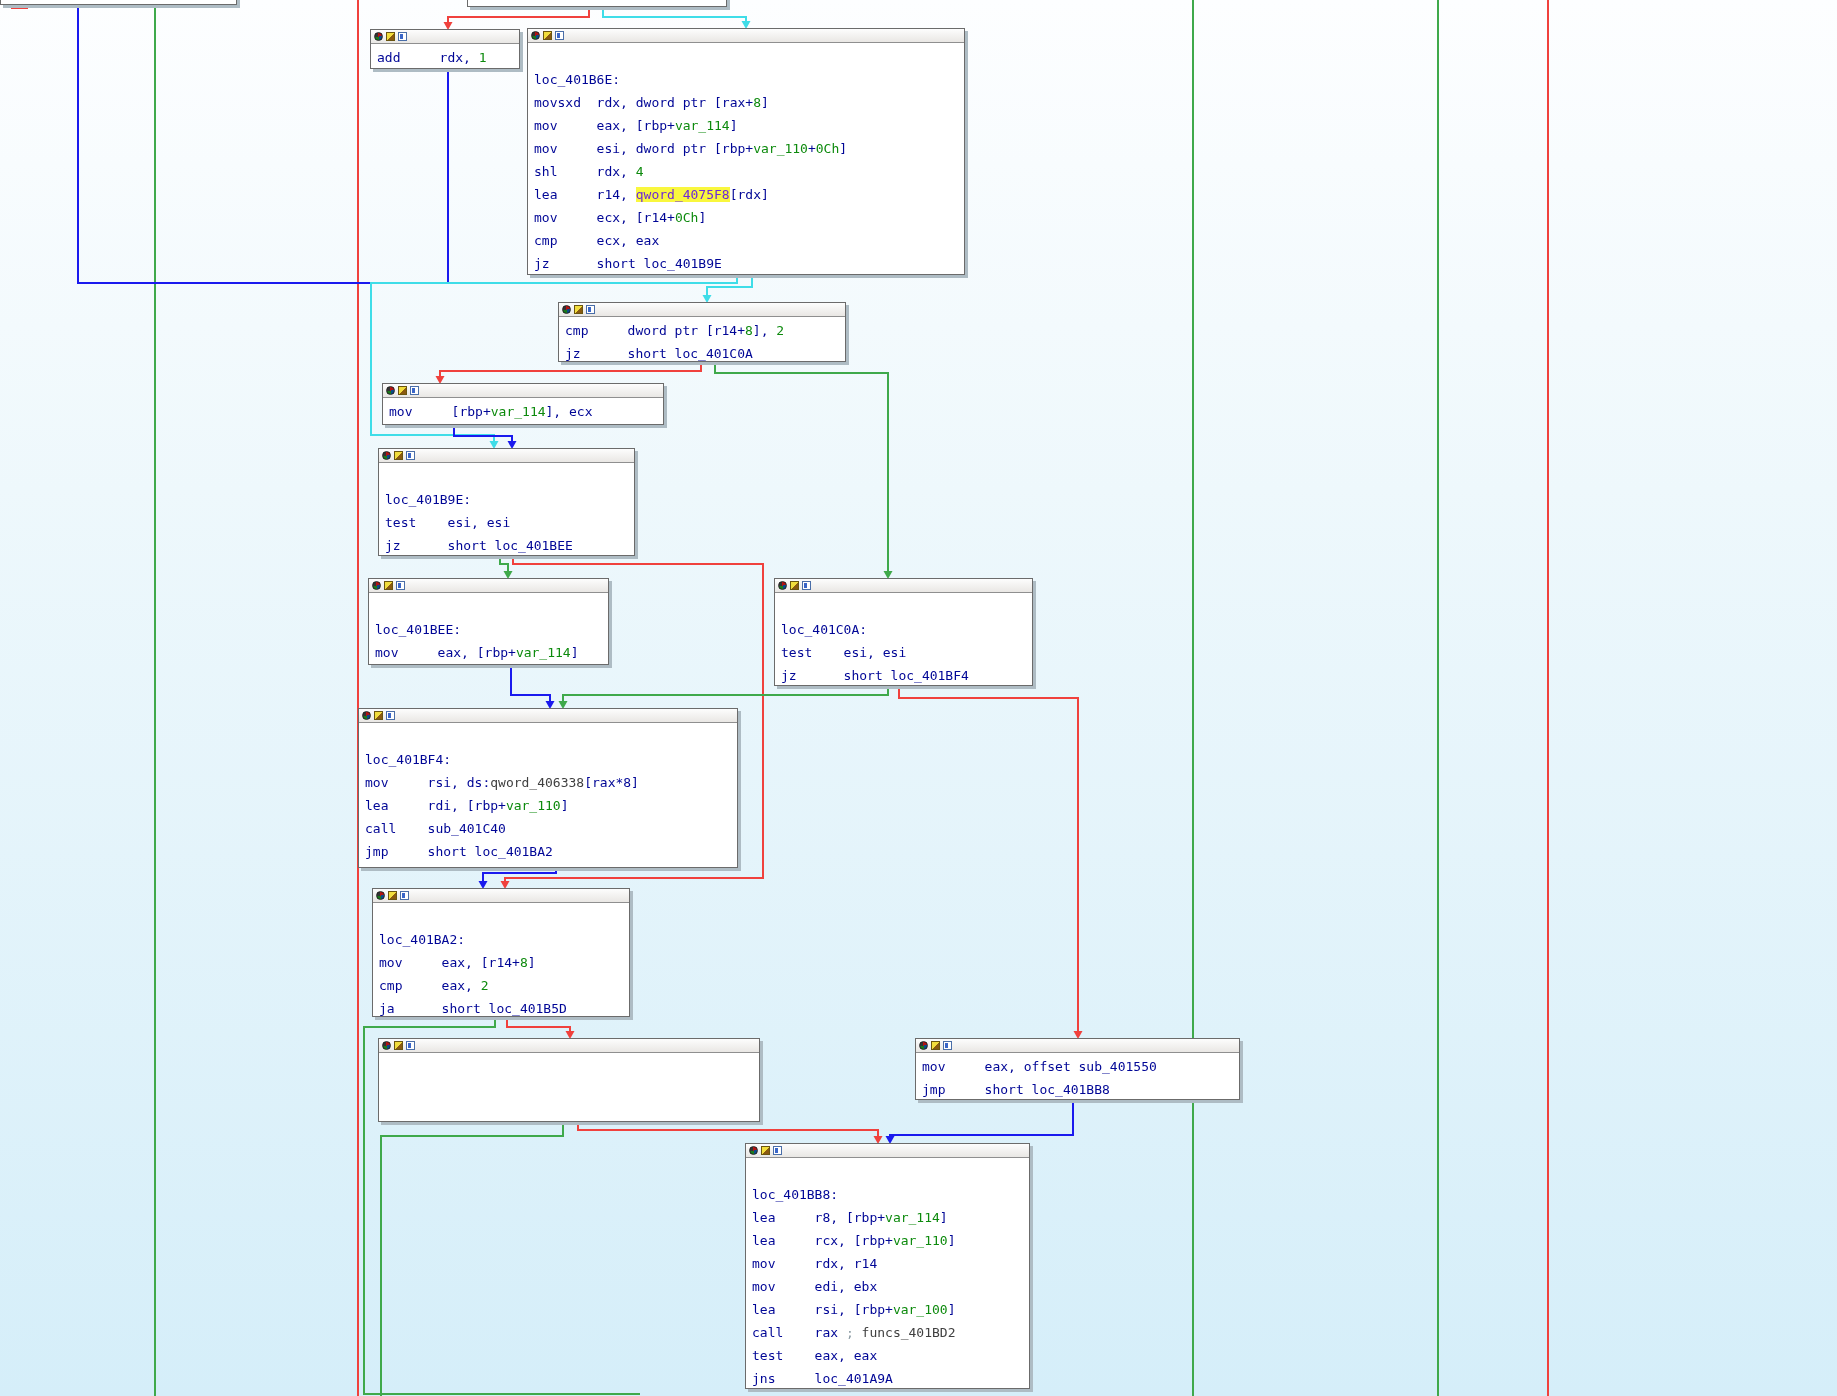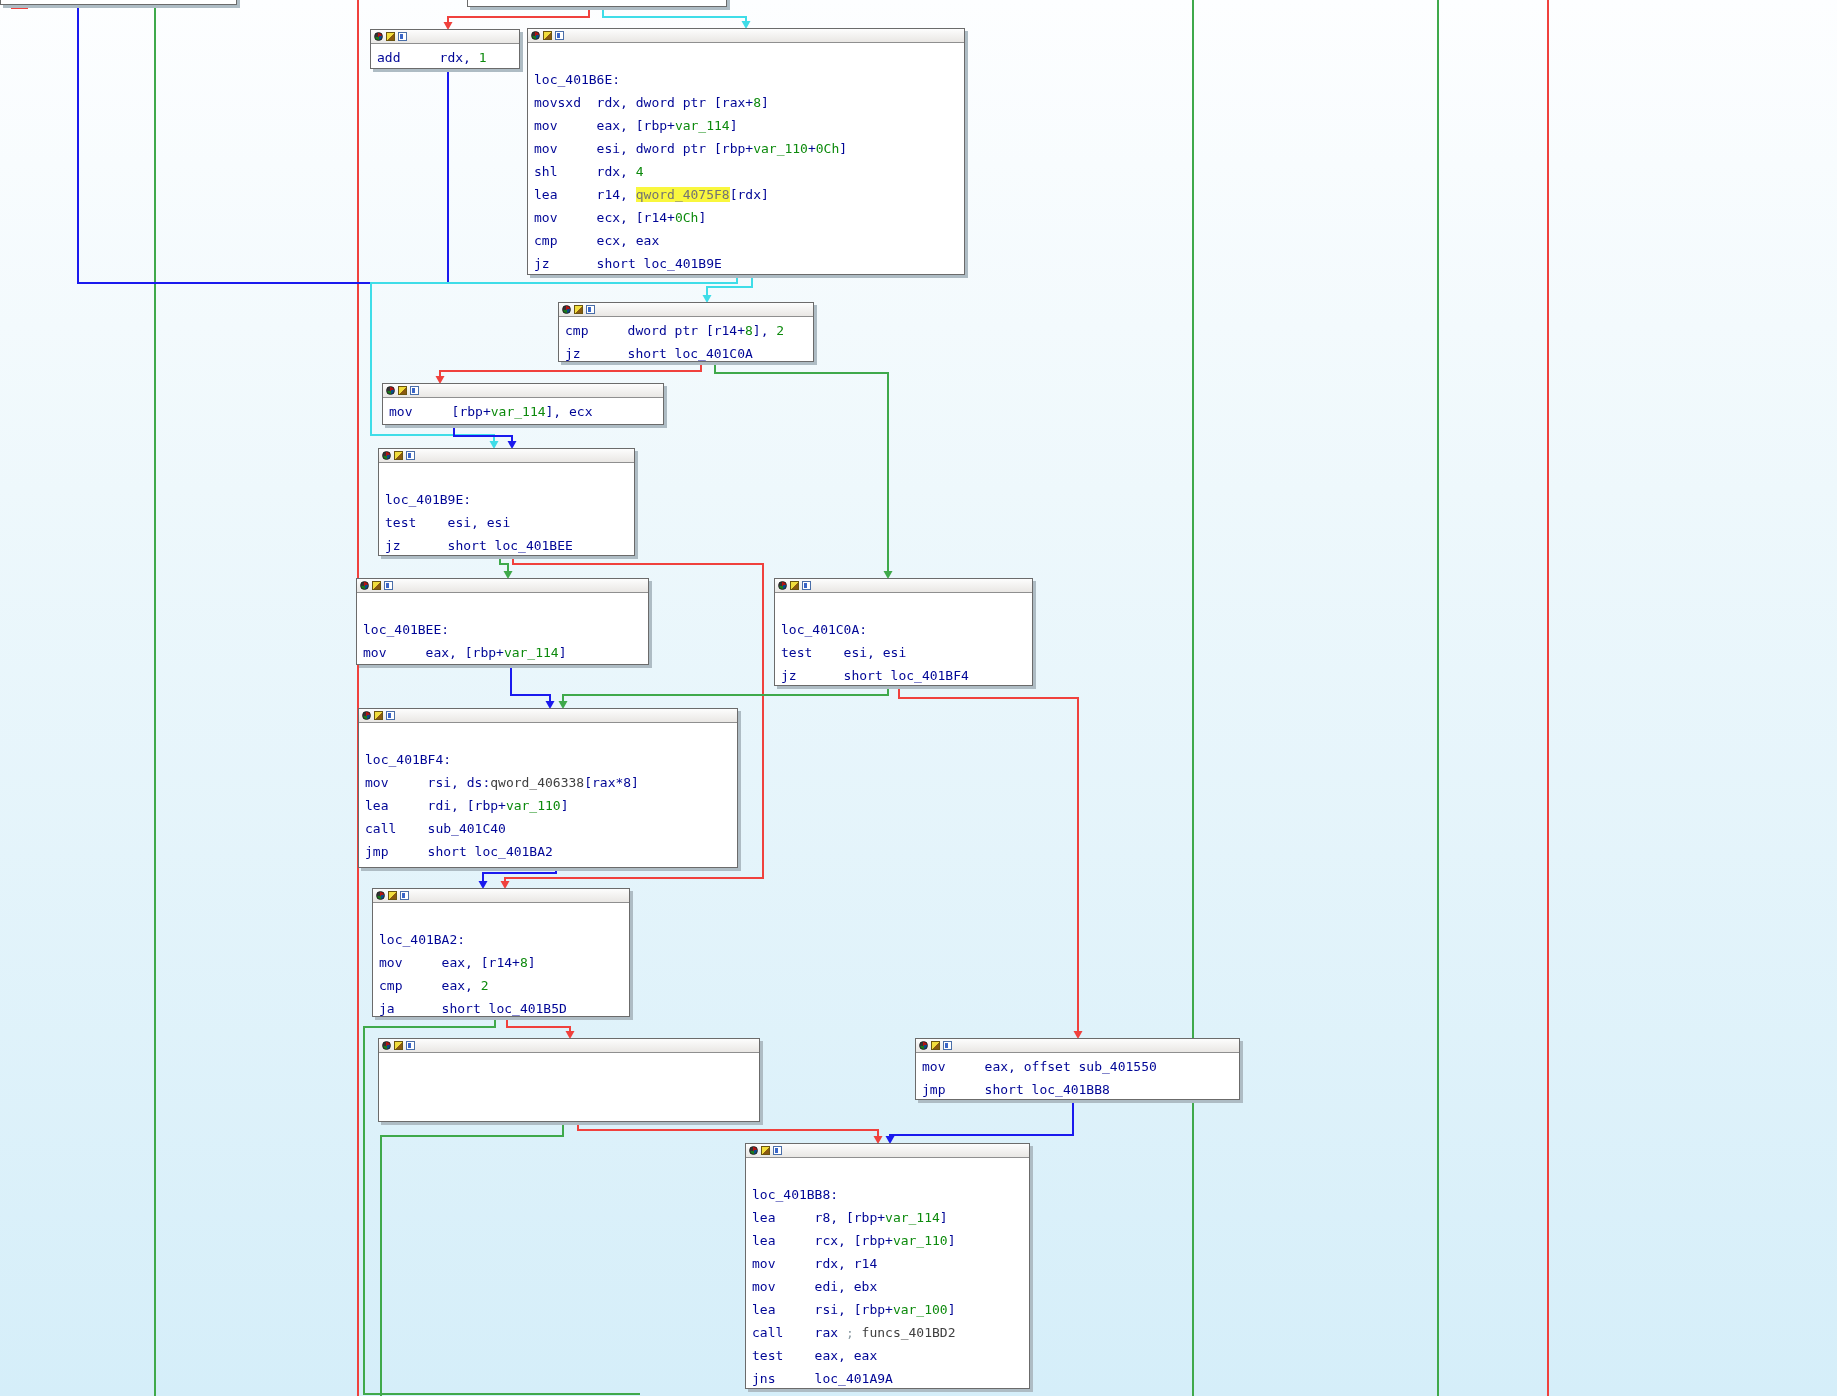--- a/index.html
+++ b/index.html
@@ -17,21 +17,21 @@
        background:conic-gradient(#b31212 0 90deg,#0a4a8a 90deg 180deg,#1a7a1a 180deg 270deg,#333 270deg);}
   .ic2{border:1px solid #6a5510;background:linear-gradient(135deg,#f2dd3c 0 55%,#8a5a10 55%);}
   .ic3{border:1px solid #4a6ea8;background:#fff;position:relative;}
   .ic3::after{content:"";position:absolute;left:1px;top:1px;width:3px;height:5px;background:#3a66c8;}
   .nbody{padding:2px 6px 0 6px;}
   .cl{font-size:13px;line-height:23px;white-space:pre;}
   .sg-n{color:#000696;}
   .sg-g{color:#0d8a0d;}
   .sg-b{color:#404040;}
   .sg-c{color:#8a9aa2;}
-  .sg-y{color:#737373;background:#f9f73e;}
+  .sg-y{color:#6d28d9;background:#f9f73e;}
   .strip{position:absolute;background:#ffffff;border:1px solid #6b6b6b;
          box-shadow:3px 3px 0 #aebcc4;z-index:3;box-sizing:border-box;}
 </style>
 </head>
 <body>
 
 <div id="graph" style="background: linear-gradient(rgb(253, 254, 255) 0%, rgb(238, 248, 252) 35%, rgb(213, 238, 249) 100%);">
     <svg id="edge-layer" width="1837" height="1396">
       <polyline points="155,0 155,1396" fill="none" stroke="#3fa94b" stroke-width="1.4" shape-rendering="crispEdges"></polyline>
       <polyline points="358,0 358,1396" fill="none" stroke="#f0413d" stroke-width="1.4" shape-rendering="crispEdges"></polyline>
@@ -97,21 +97,21 @@
         <div class="cl"><span class="sg-n">movsxd  rdx, dword ptr [rax+</span><span class="sg-g">8</span><span class="sg-n">]</span></div>
         <div class="cl"><span class="sg-n">mov     eax, [rbp+</span><span class="sg-g">var_114</span><span class="sg-n">]</span></div>
         <div class="cl"><span class="sg-n">mov     esi, dword ptr [rbp+</span><span class="sg-g">var_110</span><span class="sg-n">+</span><span class="sg-g">0Ch</span><span class="sg-n">]</span></div>
         <div class="cl"><span class="sg-n">shl     rdx, </span><span class="sg-g">4</span></div>
         <div class="cl"><span class="sg-n">lea     r14, </span><span class="sg-y">qword_4075F8</span><span class="sg-n">[rdx]</span></div>
         <div class="cl"><span class="sg-n">mov     ecx, [r14+</span><span class="sg-g">0Ch</span><span class="sg-n">]</span></div>
         <div class="cl"><span class="sg-n">cmp     ecx, eax</span></div>
         <div class="cl"><span class="sg-n">jz      short loc_401B9E</span></div>
       </div>
     </div>
-    <div class="node" style="left: 558px; top: 302px; width: 256px; height: 60px;">
+    <div class="node" style="left: 558px; top: 302px; width: 288px; height: 60px;">
       <div class="tb">
         <span class="ic ic1"></span>
         <span class="ic ic2"></span>
         <span class="ic ic3"></span>
       </div>
       <div class="nbody">
         <div class="cl"><span class="sg-n">cmp     dword ptr [r14+</span><span class="sg-g">8</span><span class="sg-n">], </span><span class="sg-g">2</span></div>
         <div class="cl"><span class="sg-n">jz      short loc_401C0A</span></div>
       </div>
     </div>
@@ -131,21 +131,21 @@
         <span class="ic ic2"></span>
         <span class="ic ic3"></span>
       </div>
       <div class="nbody">
         <div class="cl">&nbsp;</div>
         <div class="cl"><span class="sg-n">loc_401B9E:</span></div>
         <div class="cl"><span class="sg-n">test    esi, esi</span></div>
         <div class="cl"><span class="sg-n">jz      short loc_401BEE</span></div>
       </div>
     </div>
-    <div class="node" style="left: 356px; top: 578px; width: 293px; height: 87px;">
+    <div class="node" style="left: 368px; top: 578px; width: 241px; height: 87px;">
       <div class="tb">
         <span class="ic ic1"></span>
         <span class="ic ic2"></span>
         <span class="ic ic3"></span>
       </div>
       <div class="nbody">
         <div class="cl">&nbsp;</div>
         <div class="cl"><span class="sg-n">loc_401BEE:</span></div>
         <div class="cl"><span class="sg-n">mov     eax, [rbp+</span><span class="sg-g">var_114</span><span class="sg-n">]</span></div>
       </div>

